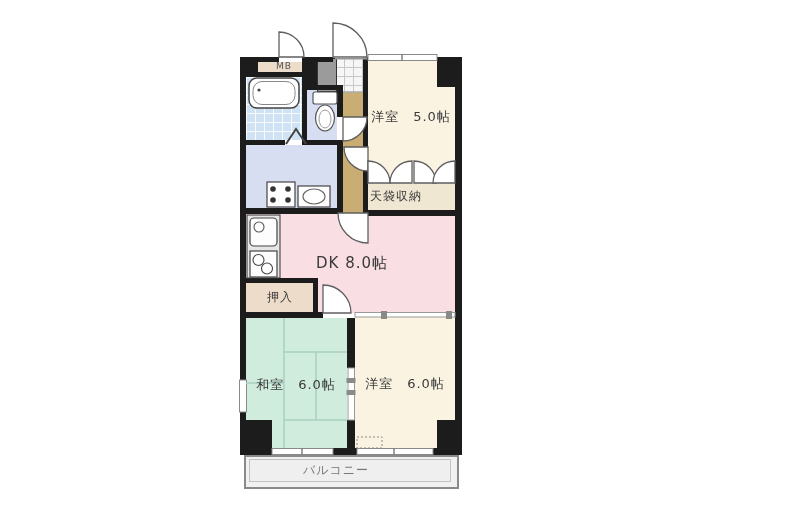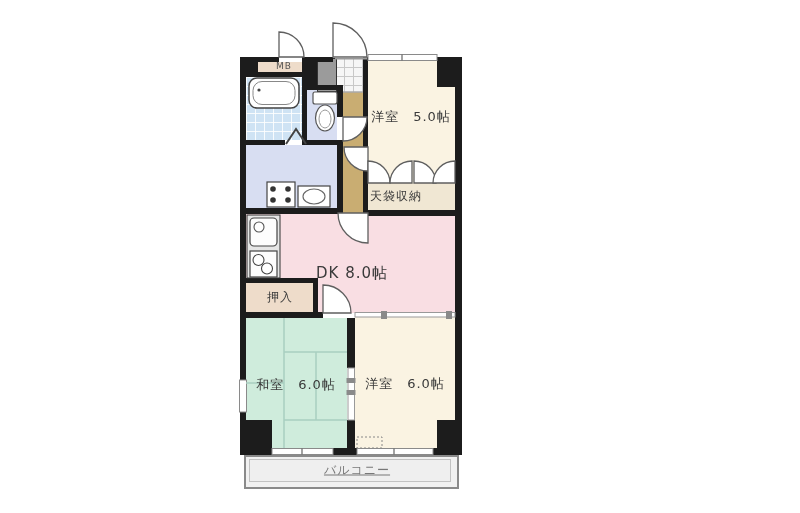--- a/index.html
+++ b/index.html
@@ -160,19 +160,19 @@
       <circle cx="259" cy="227" r="5" fill="#fff" stroke="#555" stroke-width="1.1"></circle>
       <rect x="250" y="251" width="27" height="26" fill="#fdfdfd" stroke="#444" stroke-width="1.2"></rect>
       <circle cx="258.5" cy="260" r="5.5" fill="#fff" stroke="#444" stroke-width="1.1"></circle>
       <circle cx="267" cy="268.5" r="5.5" fill="#fff" stroke="#444" stroke-width="1.1"></circle>
     </g>
   </svg>
 
   <div class="label small" style="left:284px;top:66px;">MB</div>
   <div class="label" style="left:411px;top:117px;">洋室　5.0帖</div>
   <div class="label mid" style="left:396px;top:196px;">天袋収納</div>
-  <div class="label big" style="left:352px;top:273px;">DK 8.0帖</div>
+  <div class="label big" style="left:352px;top:263px;">DK 8.0帖</div>
   <div class="label mid" style="left:280px;top:297px;">押入</div>
   <div class="label" style="left:296px;top:385px;">和室　6.0帖</div>
   <div class="label" style="left:405px;top:384px;">洋室　6.0帖</div>
-  <div class="label mid gray" style="left:357px;top:470px;text-decoration:underline;">バルコニー</div>
+  <div class="label mid gray" style="left:336px;top:470px;">バルコニー</div>
 
 </div>
 
 </body></html>

